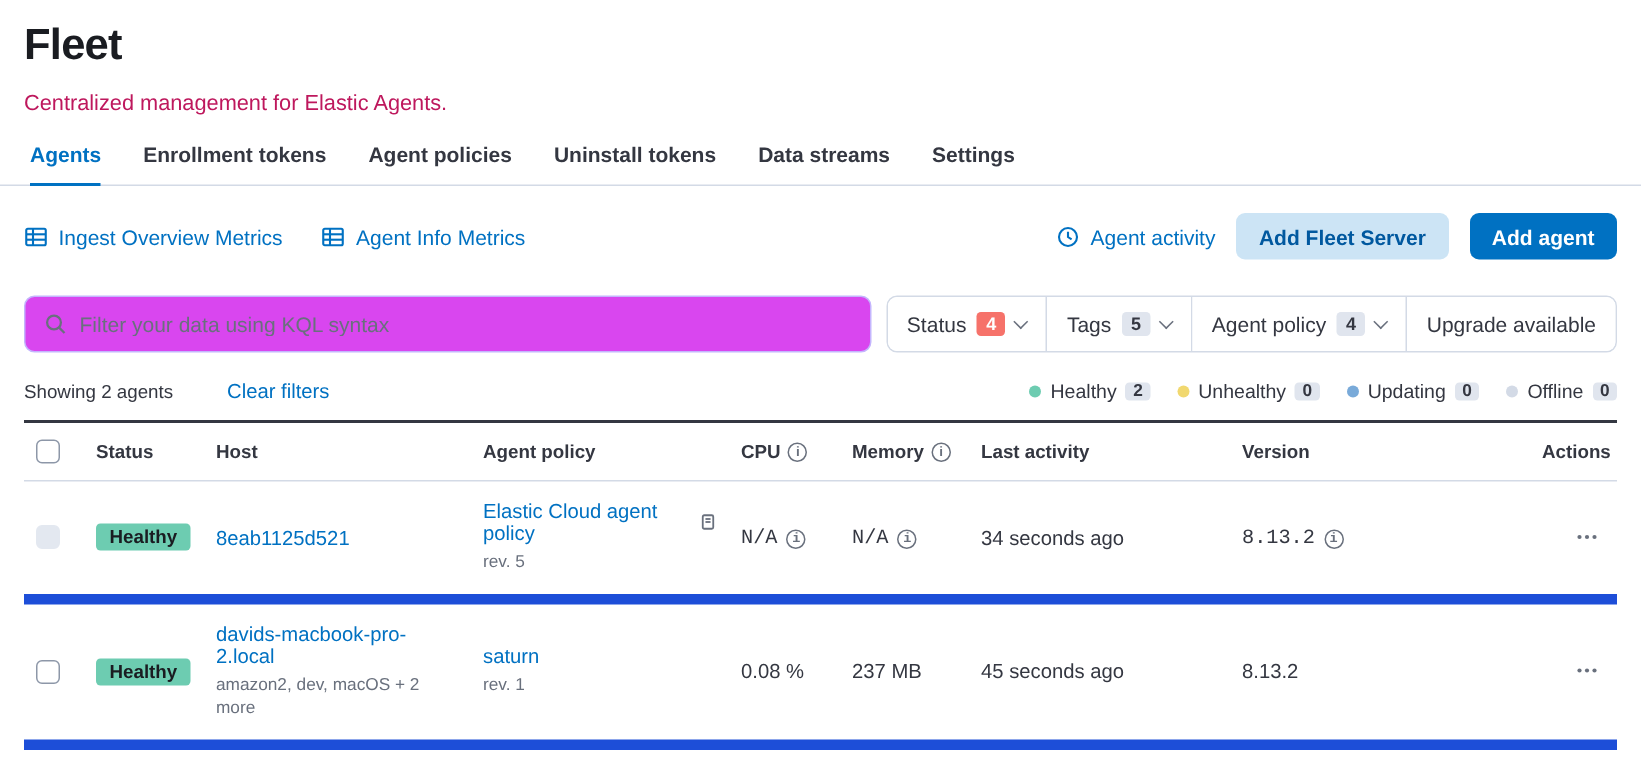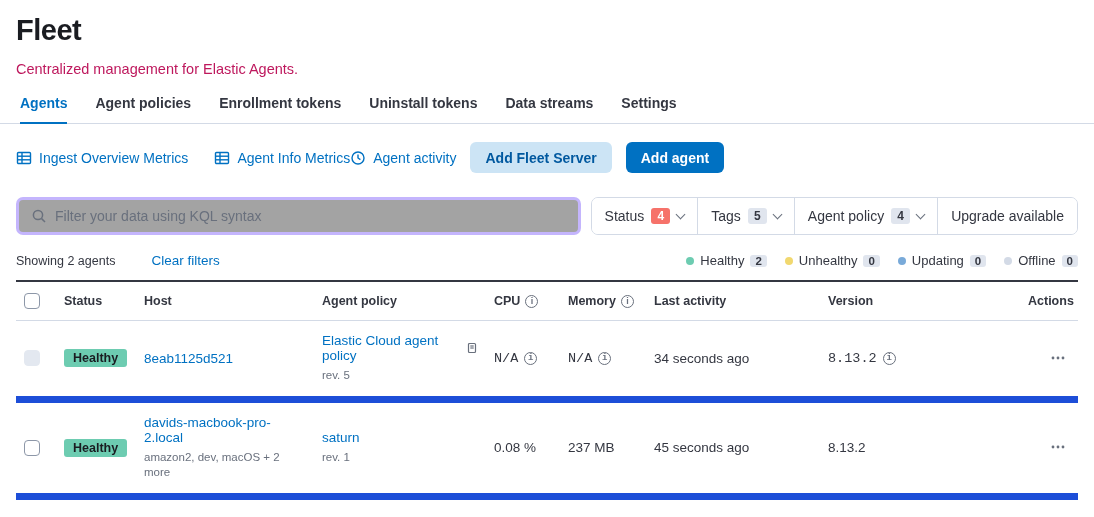--- a/index.html
+++ b/index.html
@@ -10,31 +10,31 @@
   .page-header { padding: 14px 16px 0; }
   .page-title { font-size: 29px; font-weight: 700; color: #1a1c21; letter-spacing: -0.5px; }
   .page-subtitle { margin-top: 14px; font-size: 14.5px; color: #be185d; }
   .tabs { display: flex; gap: 28px; padding: 0 20px; margin-top: 12px; border-bottom: 1px solid #d3dae6; }
   .tab { font-size: 14px; font-weight: 700; padding: 6px 0 11px; color: #343741; cursor: pointer; }
   .tab.active { color: #0071c2; border-bottom: 2px solid #0071c2; margin-bottom: -1px; }
 
   
   .main { padding: 18px 16px 0; }
 
-  .toolbar-row { display: flex; align-items: center; }
+  .toolbar-row { display: flex; justify-content: space-between; align-items: center; }
   .toolbar-left { display: flex; gap: 26px; align-items: center; }
   .link { color: #0071c2; font-size: 14px; font-weight: 500; text-decoration: none; display: inline-flex; align-items: center; gap: 7px; cursor: pointer; }
   .toolbar-right { display: flex; gap: 14px; align-items: center; }
   .btn { border: none; border-radius: 6px; height: 31px; padding: 0 15px; font-size: 14px; font-weight: 600; font-family: inherit; cursor: pointer; }
   .btn-light { background: #cce4f5; color: #00589f; }
   .btn-primary { background: #0071c2; color: #fff; }
 
   
   .filter-row { display: flex; gap: 10px; margin-top: 24px; height: 38px; }
-  .search-box { flex: 1; display: flex; align-items: center; gap: 8px; border: 3px solid #c4b5fd; border-radius: 7px; padding: 0 12px; background: #a3a3a3; max-width: 590px; }
+  .search-box { flex: 1; display: flex; align-items: center; gap: 8px; border: 1px solid #c4b5fd; border-radius: 7px; padding: 0 12px; background: #d946ef; max-width: 590px; }
   .search-box input { border: none; outline: none; flex: 1; font-size: 14px; font-family: inherit; color: #343741; background: transparent; }
   .search-box input::placeholder { color: #69707d; }
   .filter-group { display: flex; border: 1px solid #d3dae6; border-radius: 7px; overflow: hidden; background: #fff; margin-left: auto; }
   .filter-btn { display: flex; align-items: center; gap: 7px; padding: 0 13px; background: #fff; border: none; border-right: 1px solid #d3dae6; font-size: 14px; font-family: inherit; color: #343741; cursor: pointer; }
   .filter-btn:last-child { border-right: none; }
   .count-badge { display: inline-block; min-width: 19px; text-align: center; border-radius: 3px; font-size: 12px; font-weight: 600; padding: 1px 5px; }
   .count-accent { background: #f6726a; color: #fff; }
   .count-gray { background: #e0e5ee; color: #343741; }
 
   
@@ -93,22 +93,22 @@
 
 <div class="page">
 
   <div class="page-header">
     <h1 class="page-title">Fleet</h1>
     <p class="page-subtitle">Centralized management for Elastic Agents.</p>
   </div>
 
   <div class="tabs">
     <div class="tab active">Agents</div>
+    <div class="tab">Enrollment tokens</div>
     <div class="tab">Agent policies</div>
-    <div class="tab">Enrollment tokens</div>
     <div class="tab">Uninstall tokens</div>
     <div class="tab">Data streams</div>
     <div class="tab">Settings</div>
   </div>
 
   <div class="main">
 
     <div class="toolbar-row">
       <div class="toolbar-left">
         <a class="link">

